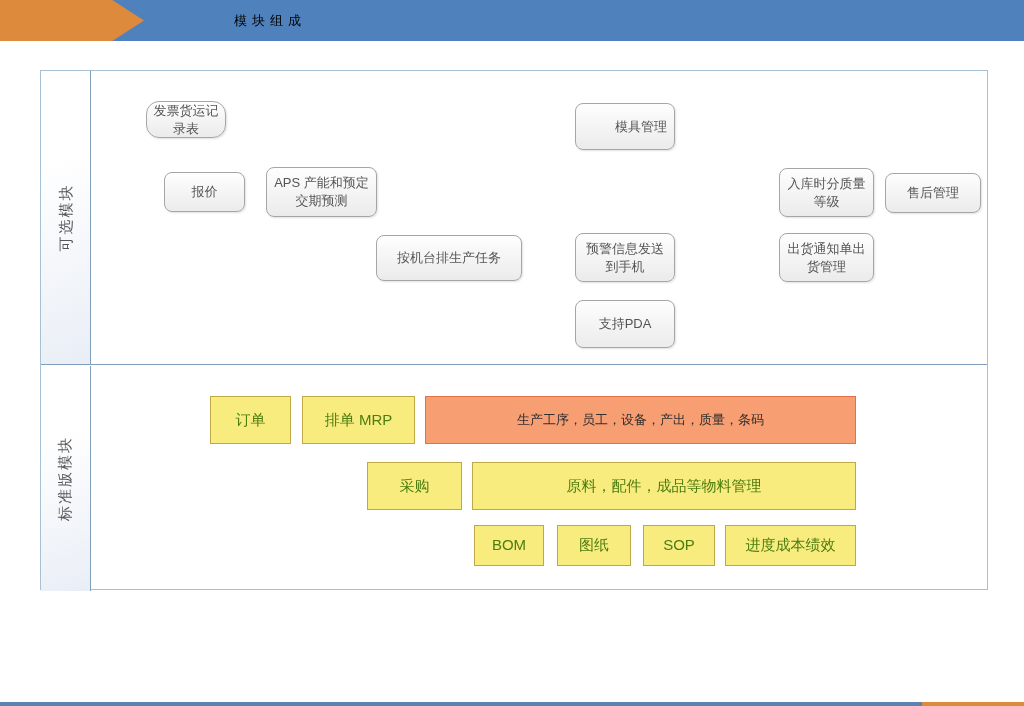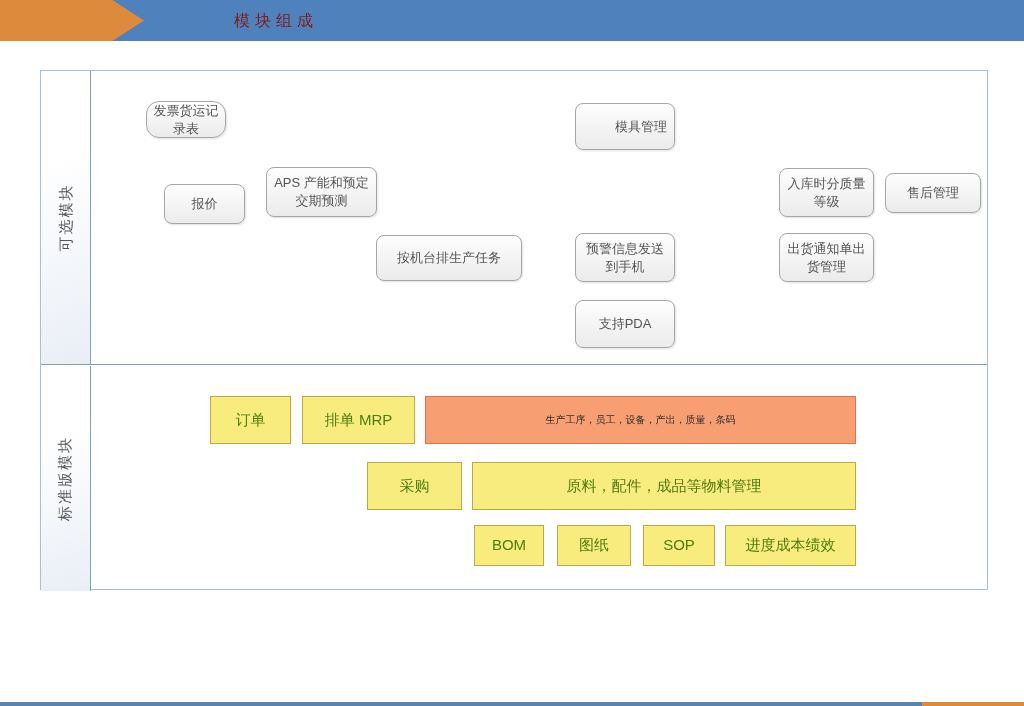--- a/index.html
+++ b/index.html
@@ -27,22 +27,22 @@
     width: 144px; height: 41px;
     background: #dd8a3d;
     clip-path: polygon(0 0, 78% 0, 100% 50%, 78% 100%, 0 100%);
     z-index: 2;
   }
   .slide-title {
     position: absolute;
     left: 234px; top: 0;
     height: 41px;
     line-height: 41px;
-    color: #7f1d1d;
-    font-size: 16px;
+    color: #000000;
+    font-size: 13px;
     letter-spacing: 5px;
     z-index: 3;
   }
 
   
   .diagram {
     position: absolute;
     left: 40px; top: 70px;
     width: 948px; height: 520px;
     border: 1px solid #a7c0d4;
@@ -95,21 +95,21 @@
     background: #f8ec7f;
     border: 1px solid #bfa846;
     color: #4d7c0f;
     font-size: 15px;
     padding: 2px 4px;
   }
   .obox {
     background: #f89e73;
     border: 1px solid #e0714a;
     color: #2f2f2f;
-    font-size: 10px;
+    font-size: 13px;
     padding: 2px 4px;
   }
 
   
   .footer-strip {
     position: absolute;
     left: 0; bottom: 0;
     width: 100%; height: 4px;
     display: flex;
   }
@@ -125,21 +125,21 @@
   <div class="header-arrow"></div>
   <div class="slide-title">模块组成</div>
 
   <div class="diagram">
 
     <div class="section section-top">
       <div class="side-rail">
         <div class="side-label">可选模块</div>
       </div>
       <div class="box gbox" style="left:105px; top:30px; width:80px; height:37px;border-radius:13px;">发票货运记录表</div>
-      <div class="box gbox" style="left:123px; top:101px; width:81px; height:40px;margin-top:12px;">报价</div>
+      <div class="box gbox" style="left:123px; top:101px; width:81px; height:40px;">报价</div>
       <div class="box gbox" style="left:225px; top:96px; width:111px; height:50px;">APS 产能和预定交期预测</div>
       <div class="box gbox" style="left:335px; top:164px; width:146px; height:46px;">按机台排生产任务</div>
       <div class="box gbox" style="left:534px; top:32px; width:100px; height:47px;padding-left:36px;">模具管理</div>
       <div class="box gbox" style="left:534px; top:162px; width:100px; height:49px;">预警信息发送到手机</div>
       <div class="box gbox" style="left:534px; top:229px; width:100px; height:48px;text-align:center;">支持PDA</div>
       <div class="box gbox" style="left:738px; top:97px; width:95px; height:49px;">入库时分质量等级</div>
       <div class="box gbox" style="left:844px; top:102px; width:96px; height:40px;">售后管理</div>
       <div class="box gbox" style="left:738px; top:162px; width:95px; height:49px;">出货通知单出货管理</div>
     </div>
 

